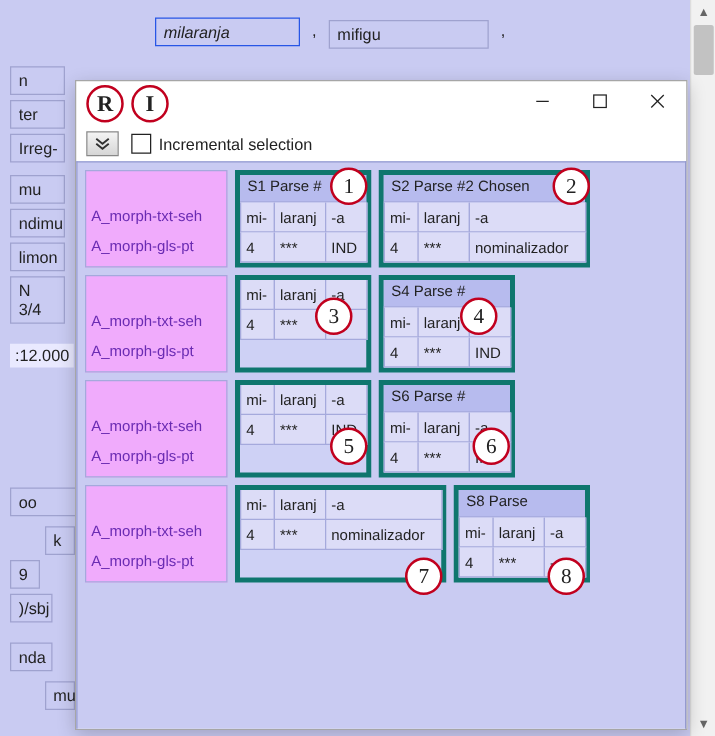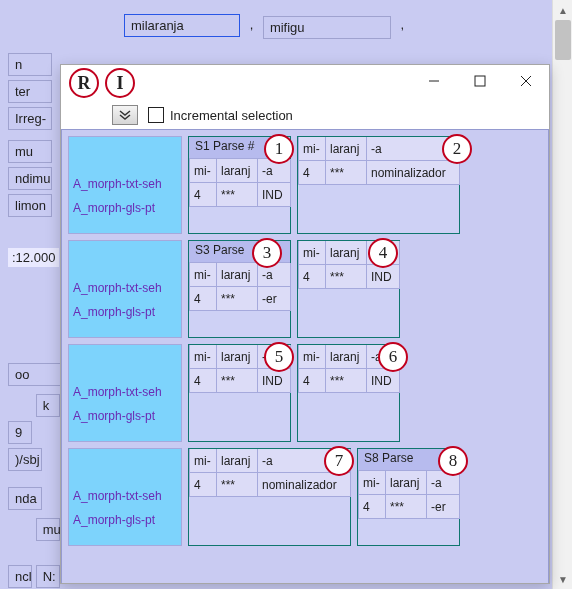--- a/index.html
+++ b/index.html
@@ -111,21 +111,20 @@
     color: #222;
   }
   .win-btn svg { display: block; }
 
   .toolbar {
     height: 28px;
     display: flex;
     align-items: center;
     padding: 0 8px;
     gap: 10px;
-    margin-left: 43px;
   }
   .dropdown-btn {
     width: 26px; height: 20px;
     background: linear-gradient(#f4f4f4, #d6d6d6);
     border: 1px solid #888;
     display: flex;
     align-items: center;
     justify-content: center;
   }
   .dropdown-btn svg { display: block; }
@@ -151,39 +150,39 @@
     overflow: hidden;
     position: relative;
   }
   .prow {
     display: flex;
     gap: 6px;
     margin-bottom: 6px;
   }
   .leftlabels {
     width: 114px;
-    background: #7dd3fc;
+    background: #f0abfc;
     border: 1px solid #a5a9dc;
-    padding: 13px 0;
+    padding: 2px 0;
   }
   .leftlabels .header-sp {
     height: 22px;
   }
   .leftlabels .llbl {
     height: 24px;
     display: flex;
     align-items: center;
     padding: 0 4px;
     font-size: 12px;
     color: #6a2bb3;
     white-space: nowrap;
   }
 
   .pblock {
-    border: 1px solid #0f766e;
+    border: 4px solid #0f766e;
     background: #ced1f5;
   }
   .pblock .phead {
     height: 22px;
     background: #b7bbee;
     padding: 2px 6px;
     font-size: 12px;
     color: #222;
     white-space: nowrap;
     border-bottom: 1px solid #a5a9dc;
@@ -216,34 +215,34 @@
     font-family: "Times New Roman", serif;
     font-size: 17px;
     z-index: 5;
   }
 </style>
 </head>
 <body>
 
 <div class="bg">
   <div class="field-row" style="padding-left:116px;">
-    <span class="blue-box" style="width:116px;">milaranja</span>
+    <span class="blue-box" style="width:116px;font-style:italic;">milaranja</span>
     <span class="comma">,</span>
     <span class="gray-box" style="width:128px;border-color:#9fa2cf;">mifigu</span>
     <span class="comma">,</span>
   </div>
   <div style="margin-top:10px;">
     <div class="gray-box" style="width:44px;">n</div><br>
     <div class="gray-box" style="width:44px;">ter</div><br>
     <div class="gray-box" style="width:44px;">Irreg-</div><br>
     <div style="height:6px;"></div>
     <div class="gray-box" style="width:44px;">mu</div><br>
     <div class="gray-box" style="width:44px;">ndimu</div><br>
     <div class="gray-box" style="width:44px;">limon</div><br>
-    <br>
+    <div class="gray-box" style="width:44px;">N 3/4</div><br>
   </div>
   <div style="margin-top:14px;padding:2px 4px;background:#e9e9ff;display:inline-block;">:12.000</div>
   <div style="margin-top:54px;">
     <div class="gray-box" style="width:60px;border-color:#9fa2cf;margin-top:42px;">oo</div>
   </div>
   <div style="margin-top:4px;">
     <span style="display:inline-block;width:24px;"></span>
     <span class="gray-box" style="width:24px;">k</span>
   </div>
   <div>
@@ -322,53 +321,54 @@
           <div class="pcell" style="width:42px">laranj</div>
           <div class="pcell" style="width:34px">-a</div>
         </div>
         <div class="prowc">
           <div class="pcell" style="width:28px">4</div>
           <div class="pcell" style="width:42px">***</div>
           <div class="pcell" style="width:34px">IND</div>
         </div>
       </div>
       <div class="pblock">
+        <div class="phead">S2 Parse #2 Chosen</div>
         <div class="prowc">
           <div class="pcell" style="width:28px">mi-</div>
           <div class="pcell" style="width:42px">laranj</div>
           <div class="pcell" style="width:94px">-a</div>
         </div>
         <div class="prowc">
           <div class="pcell" style="width:28px">4</div>
           <div class="pcell" style="width:42px">***</div>
           <div class="pcell" style="width:94px">nominalizador</div>
         </div>
       </div>
     </div>
 
     <div class="prow">
       <div class="leftlabels">
         <div class="header-sp"></div>
         <div class="llbl">A_morph-txt-seh</div>
         <div class="llbl">A_morph-gls-pt</div>
       </div>
       <div class="pblock">
-        <div class="phead">S3 Parse</div>
         <div class="prowc">
           <div class="pcell" style="width:28px">mi-</div>
           <div class="pcell" style="width:42px">laranj</div>
           <div class="pcell" style="width:34px">-a</div>
         </div>
         <div class="prowc">
           <div class="pcell" style="width:28px">4</div>
           <div class="pcell" style="width:42px">***</div>
           <div class="pcell" style="width:34px">-er</div>
         </div>
       </div>
       <div class="pblock">
+        <div class="phead">S4 Parse #</div>
         <div class="prowc">
           <div class="pcell" style="width:28px">mi-</div>
           <div class="pcell" style="width:42px">laranj</div>
           <div class="pcell" style="width:34px">-a</div>
         </div>
         <div class="prowc">
           <div class="pcell" style="width:28px">4</div>
           <div class="pcell" style="width:42px">***</div>
           <div class="pcell" style="width:34px">IND</div>
         </div>
@@ -387,20 +387,21 @@
           <div class="pcell" style="width:42px">laranj</div>
           <div class="pcell" style="width:34px">-a</div>
         </div>
         <div class="prowc">
           <div class="pcell" style="width:28px">4</div>
           <div class="pcell" style="width:42px">***</div>
           <div class="pcell" style="width:34px">IND</div>
         </div>
       </div>
       <div class="pblock">
+        <div class="phead">S6 Parse #</div>
         <div class="prowc">
           <div class="pcell" style="width:28px">mi-</div>
           <div class="pcell" style="width:42px">laranj</div>
           <div class="pcell" style="width:34px">-a</div>
         </div>
         <div class="prowc">
           <div class="pcell" style="width:28px">4</div>
           <div class="pcell" style="width:42px">***</div>
           <div class="pcell" style="width:34px">IND</div>
         </div>

